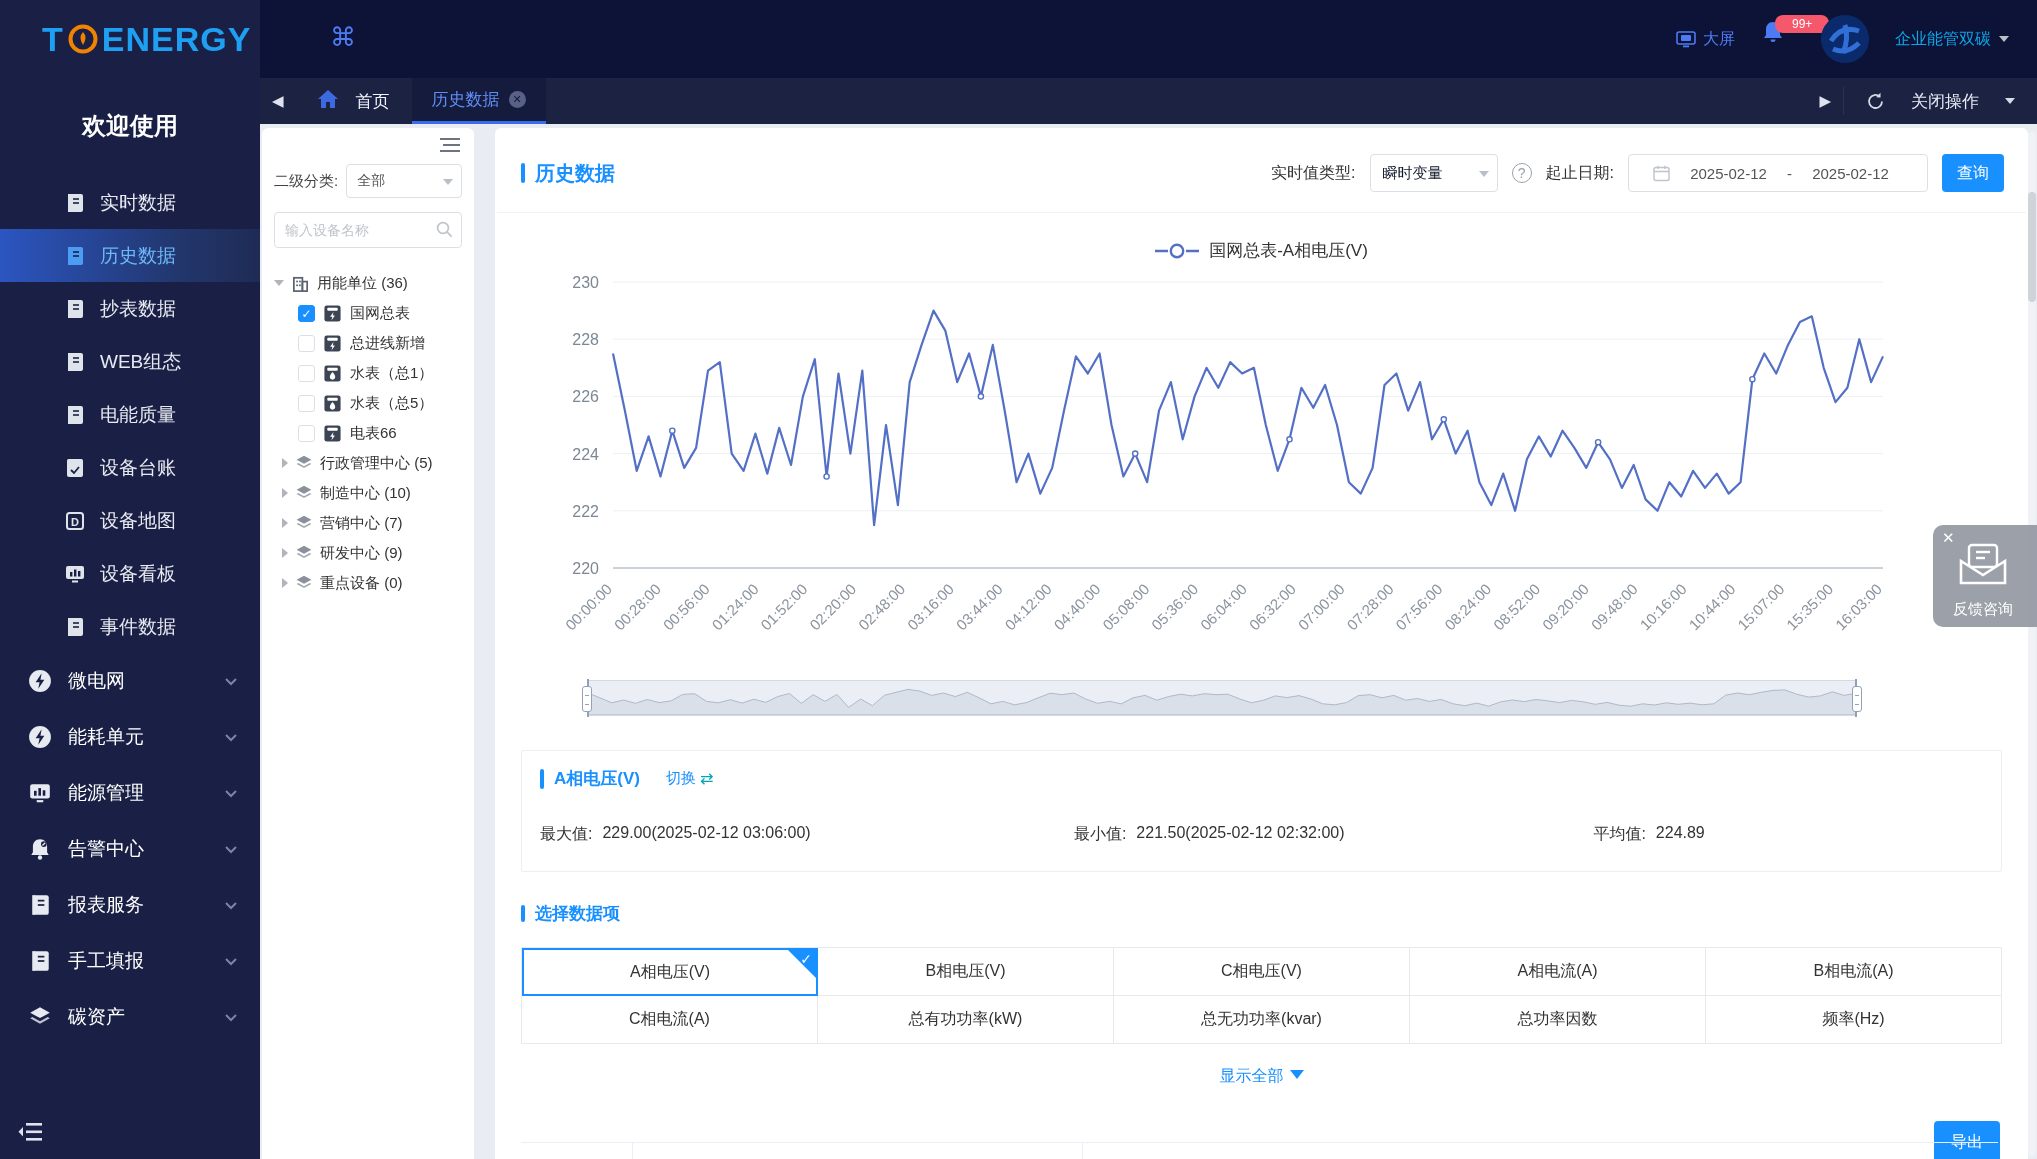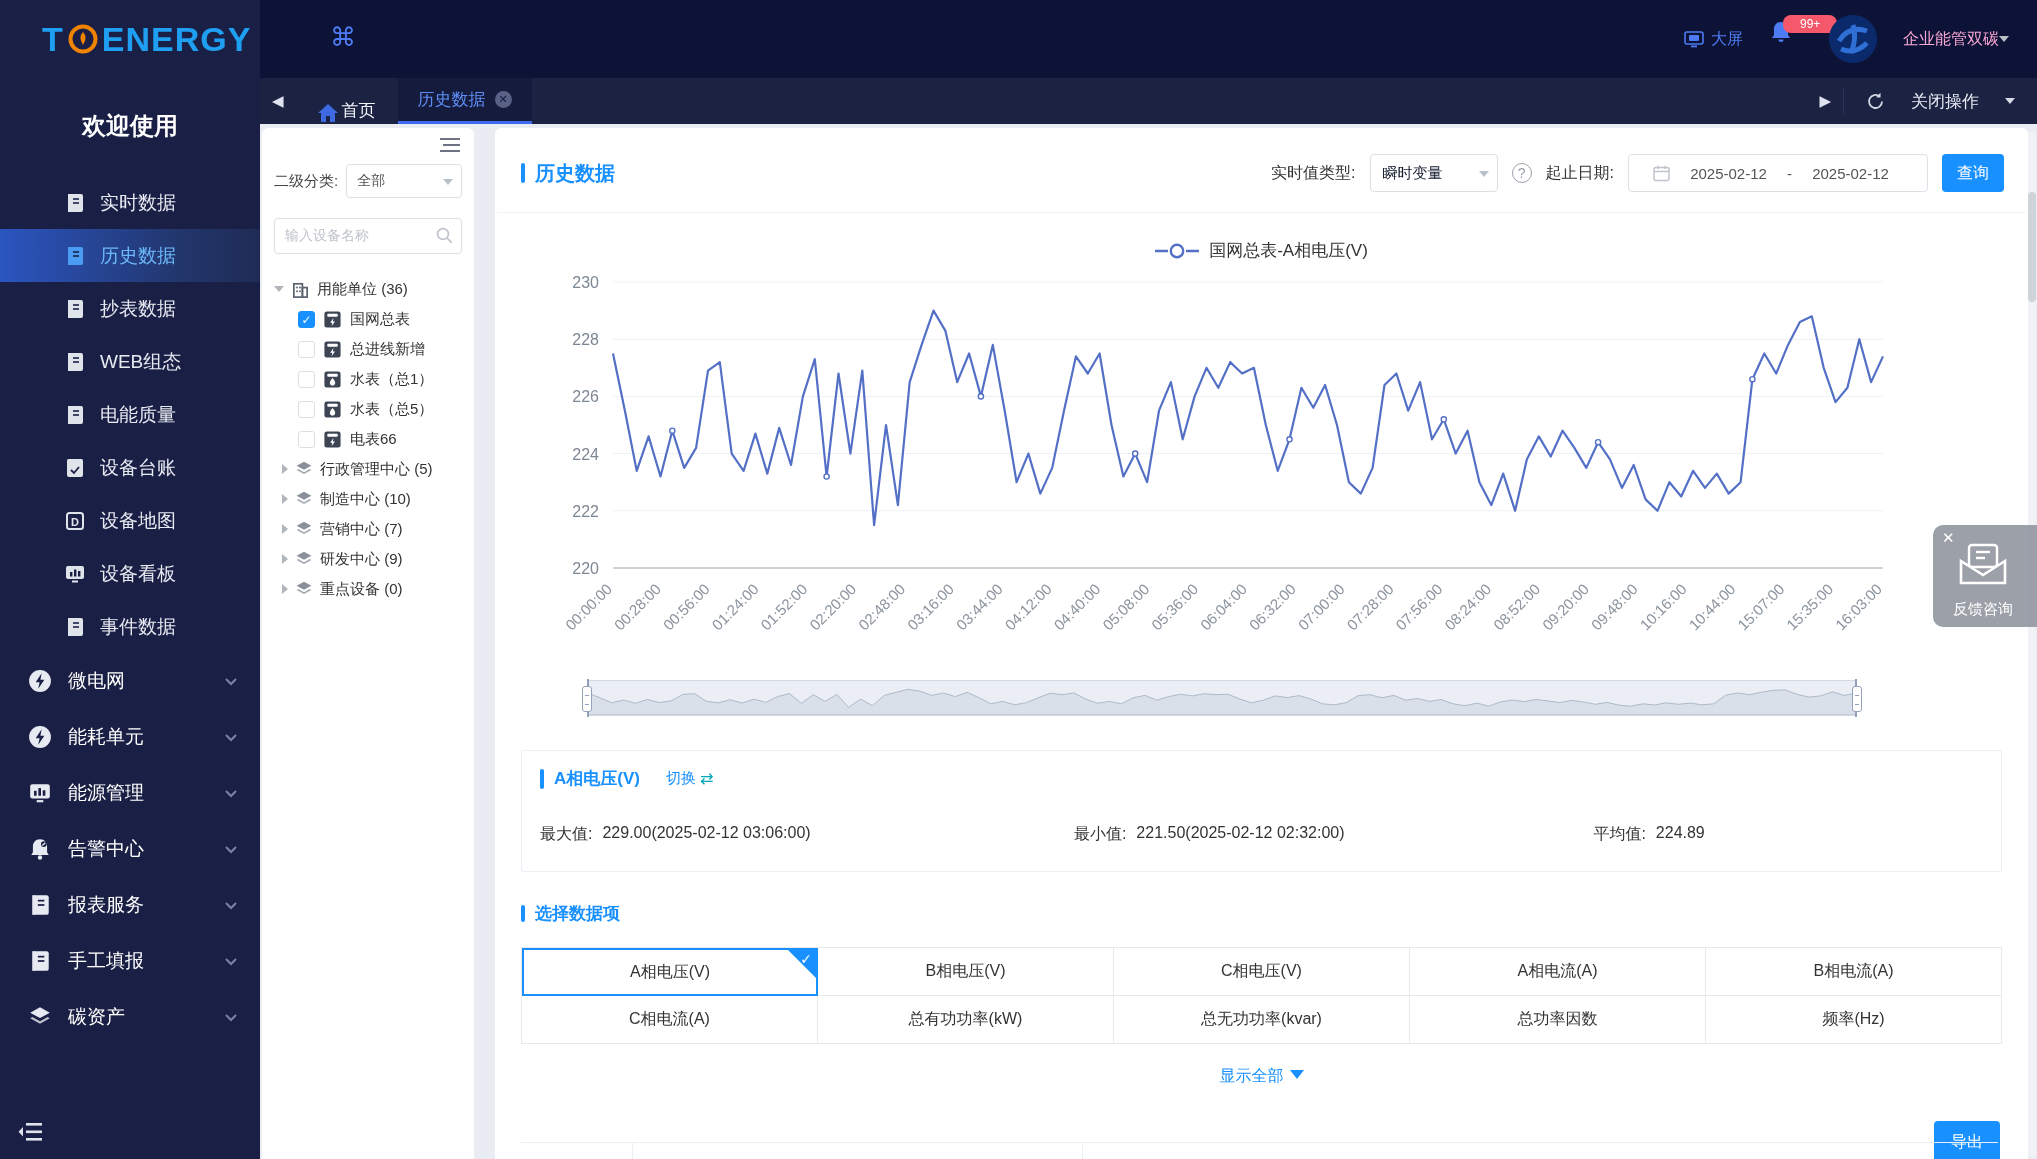--- a/index.html
+++ b/index.html
@@ -6,55 +6,55 @@
   html,body { width:2037px; height:1159px; overflow:hidden; font-family:"Liberation Sans","DejaVu Sans",sans-serif; background:#e9edf3; }
 
   
   .topbar { position:absolute; left:0; top:0; width:2037px; height:78px; background:#0d1336; z-index:5; }
   .cmd-icon { position:absolute; left:330px; top:24px; color:#4d7bf3; font-size:26px; line-height:26px; }
   .tb-right { position:absolute; right:28px; top:0; height:78px; display:flex; align-items:center; gap:26px; }
   .bigscreen { display:flex; align-items:center; gap:7px; color:#4d7bf3; font-size:16px; }
   .bell-wrap { position:relative; width:34px; height:40px; }
   .badge { position:absolute; top:-4px; left:14px; background:#f5586a; color:#fff; font-size:12px; line-height:12px; padding:3px 17px; border-radius:8px; white-space:nowrap; }
   .avatar { width:48px; height:48px; border-radius:50%; background:#0b2a6b; overflow:hidden; position:relative; }
-  .workspace { color:#f9a8d4; font-size:16px; display:flex; align-items:center; }
+  .workspace { color:#0ea5e9; font-size:16px; display:flex; align-items:center; gap:8px; }
 
   
   .sidebar { position:absolute; left:0; top:0; width:260px; height:1159px; background:#1a2045; z-index:6; }
   .logo { height:78px; display:flex; align-items:center; padding-left:42px; gap:2px; }
   .logo .t { color:#1e9ff2; font-size:34px; font-weight:900; letter-spacing:1px; }
   .logo .at { width:30px; height:30px; margin:0 2px; }
   .welcome { color:#fff; font-size:24px; font-weight:bold; text-align:center; margin-top:32px; }
   .menu { margin-top:34px; }
   .sb-group-row { height:56px; display:flex; align-items:center; padding:0 22px 0 28px; color:#fff; font-size:19px; cursor:pointer; }
   .sb-group-row .gicon { width:24px; height:24px; margin-right:16px; flex:0 0 auto; }
   .sb-group-row .chev { margin-left:auto; color:#7a84a8; }
   .sb-group-row.first { color:#9aa6e0; }
   .sb-child { height:53px; display:flex; align-items:center; padding-left:64px; color:#e8eaf2; font-size:19px; cursor:pointer; }
   .sb-child .cicon { width:22px; height:22px; margin-right:14px; flex:0 0 auto; }
   .sb-child.active { background:linear-gradient(90deg,#2b55c0 0%,#22366c 70%,#1f2b55 100%); color:#6cb8f8; }
   .collapse-btn { position:absolute; left:18px; bottom:14px; width:28px; height:24px; cursor:pointer; }
 
   
   .tabbar { position:absolute; left:260px; top:78px; width:1777px; height:46px; background:#1c2342; display:flex; align-items:center; z-index:4; }
   .tb-arrow { color:#dfe3ef; font-size:15px; padding:0 12px; cursor:pointer; }
-  .tab-home { display:flex; align-items:flex-end; gap:4px; color:#f2f4fa; font-size:17px; padding:2px 22px; height:100%; cursor:pointer; }
+  .tab-home { display:flex; align-items:flex-start; gap:18px; color:#f2f4fa; font-size:17px; padding:12px 22px; height:100%; cursor:pointer; }
   .tab-item { display:flex; align-items:center; gap:9px; color:#5f8df5; font-size:17px; padding:0 20px; height:100%; background:#141b3d; border-bottom:3px solid #3d6bf0; cursor:pointer; }
   .tab-close { width:17px; height:17px; border-radius:50%; background:#596186; color:#141b3d; font-size:11px; line-height:17px; text-align:center; }
   .tabbar-right { margin-left:auto; display:flex; align-items:center; height:100%; }
   .ops { display:flex; align-items:center; gap:26px; color:#e8ebf5; font-size:17px; padding:0 22px; border-left:1px solid #2a3158; height:60%; cursor:pointer; }
 
   
   .tree-panel { position:absolute; left:262px; top:128px; width:212px; height:1031px; background:#fff; border-radius:6px 6px 0 0; padding:14px 12px; z-index:3; }
   .panel-menu-icon { position:absolute; right:14px; top:10px; cursor:pointer; }
   .cat-row { display:flex; align-items:center; margin-top:22px; gap:8px; }
   .cat-label { font-size:15px; color:#444; white-space:nowrap; }
   .select-box { position:relative; border:1px solid #dcdfe6; border-radius:4px; height:34px; flex:1; display:flex; align-items:center; padding:0 22px 0 10px; font-size:14px; color:#555; background:#fff; cursor:pointer; }
   .caret-down { position:absolute; right:8px; top:14px; width:0; height:0; border-left:5px solid transparent; border-right:5px solid transparent; border-top:6px solid #b9bfc9; }
-  .search-box { position:relative; margin-top:20px;font-family:Liberation Mono, monospace; }
+  .search-box { position:relative; margin-top:14px; }
   .search-box input { width:100%; height:36px; border:1px solid #dcdfe6; border-radius:4px; padding:0 30px 0 10px; font-size:14px; color:#333; outline:none; font-family:inherit; }
   .search-box input::placeholder { color:#c0c4cc; }
   .search-icon { position:absolute; right:9px; top:9px; }
   .tree { margin-top:20px; font-size:15px; color:#333; }
   .tree-root { display:flex; align-items:center; gap:7px; height:30px; cursor:pointer; }
   .tree-dev { display:flex; align-items:center; gap:8px; height:30px; padding-left:24px; cursor:pointer; }
   .cbx { width:17px; height:17px; border:1px solid #dcdfe6; border-radius:3px; background:#fff; flex:0 0 auto; }
   .cbx.on { background:#1890ff; border-color:#1890ff; color:#fff; font-size:12px; line-height:16px; text-align:center; }
   .tree-cat { display:flex; align-items:center; gap:7px; height:30px; padding-left:8px; cursor:pointer; }
   .tw-caret { width:0; height:0; border-top:5px solid transparent; border-bottom:5px solid transparent; border-left:6px solid #b0b4bb; flex:0 0 auto; }

